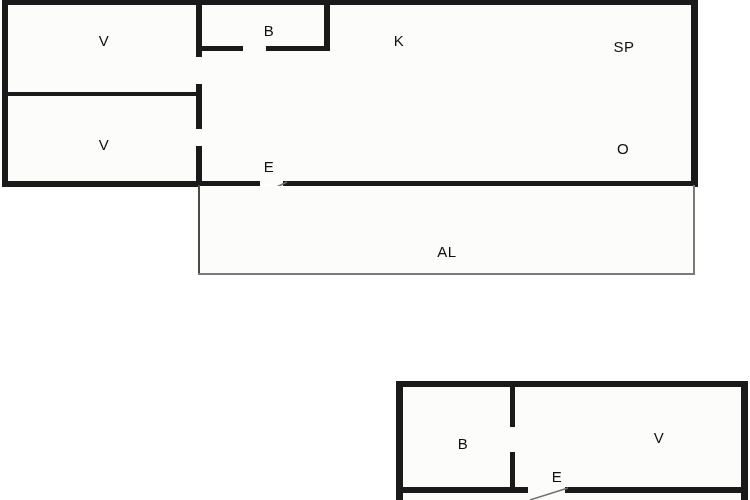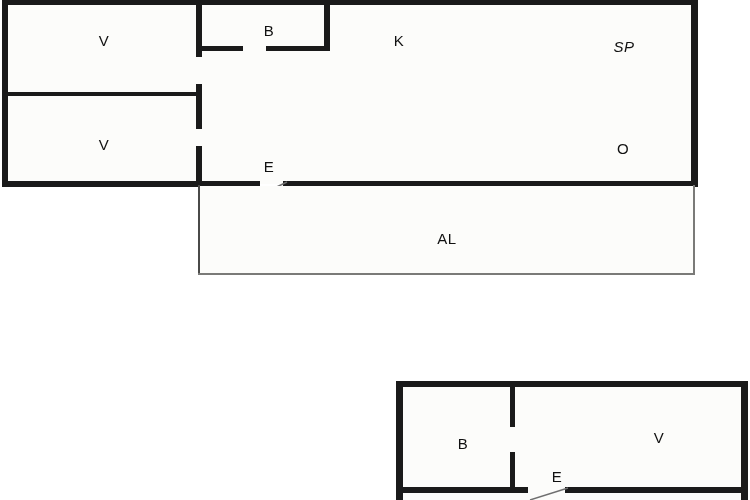--- a/index.html
+++ b/index.html
@@ -93,27 +93,27 @@
   </svg>
 
   <div class="room-label" style="left:104px; top:40px;">V</div>
 
   <div class="room-label" style="left:104px; top:144px;">V</div>
 
   <div class="room-label" style="left:269px; top:30px;">B</div>
 
   <div class="room-label" style="left:399px; top:40px;">K</div>
 
-  <div class="room-label" style="left:624px; top:46px;font-style:italic;">SP</div>
+  <div class="room-label" style="left:624px; top:46px;">SP</div>
 
   <div class="room-label" style="left:623px; top:148px;">O</div>
 
   <div class="room-label" style="left:269px; top:166px;">E</div>
 
-  <div class="room-label" style="left:447px; top:238px;">AL</div>
+  <div class="room-label" style="left:447px; top:251px;">AL</div>
 
   <div class="room-label" style="left:463px; top:443px;">B</div>
 
   <div class="room-label" style="left:659px; top:437px;">V</div>
 
   <div class="room-label" style="left:557px; top:476px;">E</div>
 
 </div>
 
 </body></html>

